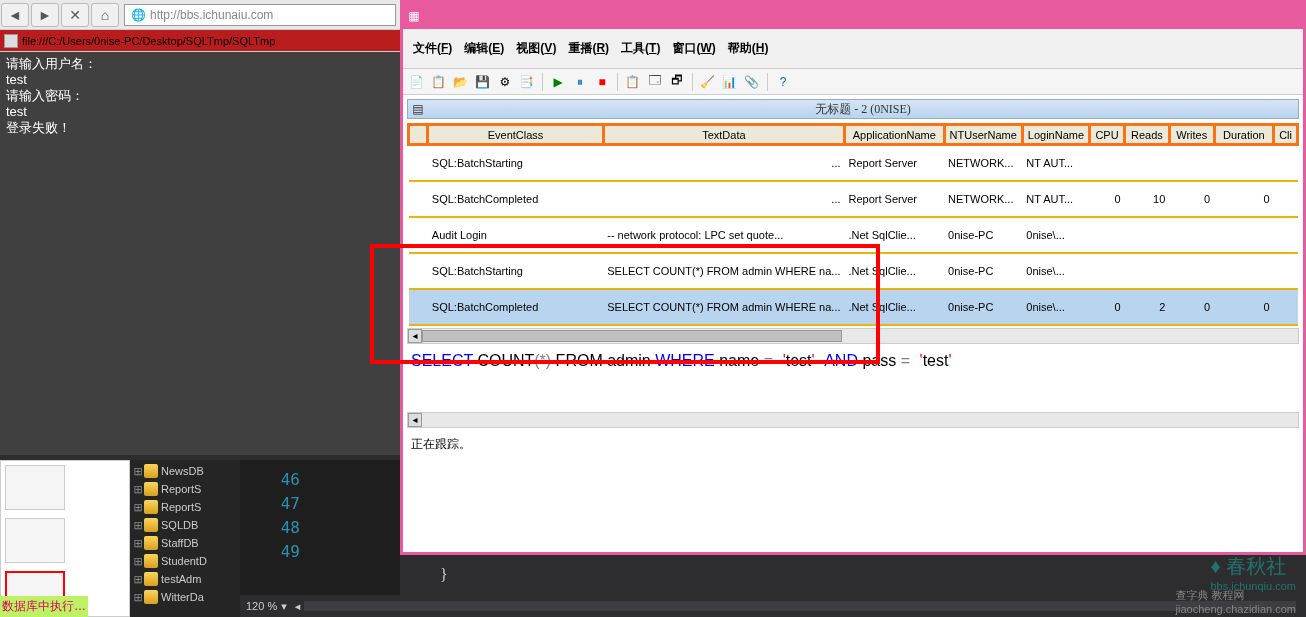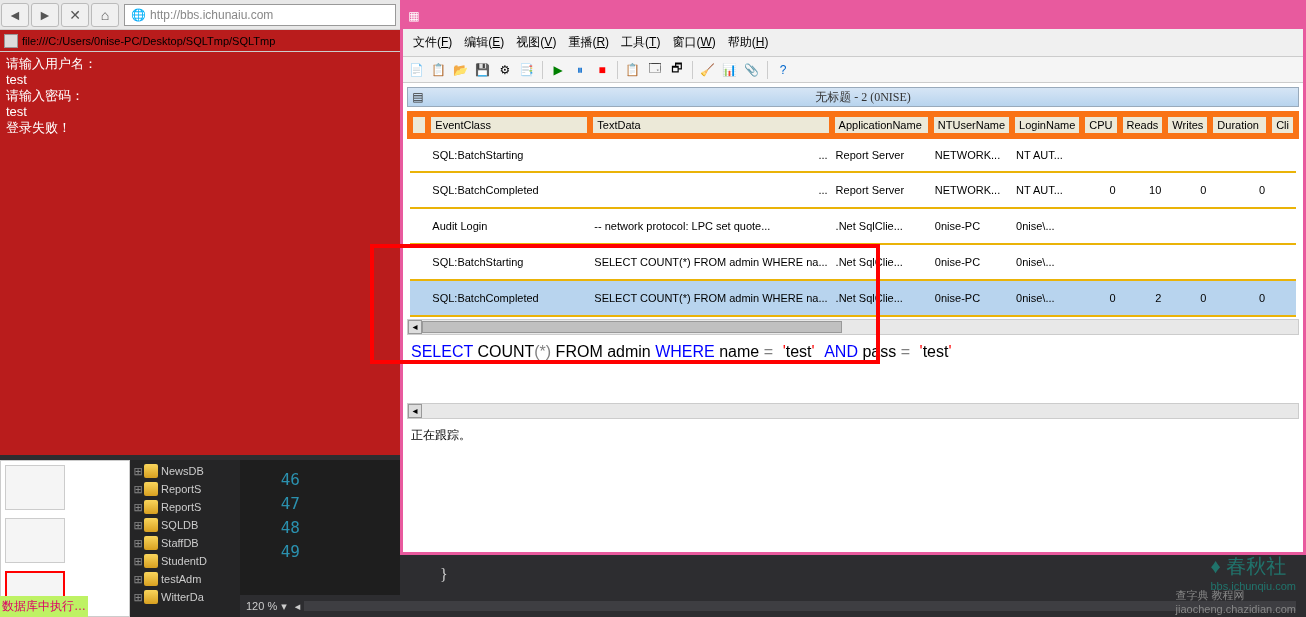--- a/index.html
+++ b/index.html
@@ -3,48 +3,48 @@
 <meta charset="utf-8">
 <style>
 * { margin: 0; padding: 0; box-sizing: border-box; font-family: "Microsoft YaHei", Arial, sans-serif; }
 body { width: 1306px; height: 617px; background: #2d2d30; overflow: hidden; position: relative; }
 .browser-toolbar { height: 30px; background: #e8e8e8; display: flex; align-items: center; border-bottom: 1px solid #ccc; }
 .nav-btn { width: 28px; height: 24px; margin: 0 1px; background: #f0f0f0; border: 1px solid #bbb; border-radius: 3px; display:flex; align-items:center; justify-content:center; font-size:14px; color:#555; }
 .url-bar { flex: 1; height: 22px; margin: 0 4px; background: #fff; border: 1px solid #999; padding: 2px 6px; font-size: 12px; color: #888; display:flex; align-items:center; }
 .url-bar span.icon { margin-right:4px; color:#4a90d9; }
 .tab-bar { height: 22px; background: #b91c1c; border-bottom: 1px solid #ccc; font-size: 11px; padding: 2px 4px; display:flex; align-items:center; }
 .tab-bar .favicon { width:14px; height:14px; background:#ddd; margin-right:4px; border:1px solid #999; }
-.console-area { background: #b91c1c; color: #fff; font-family: SimSun, monospace; font-size: 13px; padding: 4px 6px; height: 403px; line-height: 16px; }
+.console-area { background: #404040; color: #fff; font-family: SimSun, monospace; font-size: 13px; padding: 4px 6px; height: 403px; line-height: 16px; }
 .left-col { position:absolute; left:0; top:0; width:400px; }
 .bottom-thumbs { position:absolute; left:0; top:460px; width:130px; height:157px; background:#fff; border:1px solid #ccc; padding:2px; }
 .thumb { width:60px; height:45px; border:1px solid #ccc; display:inline-block; margin:2px; background:#f5f5f5; }
 .thumb.sel { border:2px solid red; }
 .tree-panel { position:absolute; left:130px; top:460px; width:110px; height:157px; background:#252526; color:#ccc; font-size:11px; padding:2px; }
 .tree-item { display:flex; align-items:center; height:18px; }
 .tree-item .exp { width:12px; text-align:center; color:#888; }
 .tree-item .db-icon { width:14px; height:14px; background:linear-gradient(#f9d55c,#d8a020); border-radius:2px; margin-right:3px; }
 .code-gutter { position:absolute; left:240px; top:460px; width:160px; height:157px; background:#1e1e1e; }
 .line-no { position:absolute; right:100px; color:#2b91af; font-family:Consolas,monospace; font-size:16px; }
 .zoom-bar { position:absolute; bottom:0; left:240px; height:22px; background:#2d2d30; color:#ccc; font-size:11px; padding:2px 6px; display:flex; align-items:center; width:1066px; }
 .profiler { position:absolute; left:400px; top:0; width:906px; height:555px; background:#fff; border:3px solid #e85a9e; }
 .prof-title { height:26px; background:#e85a9e; color:#fff; display:flex; align-items:center; font-size:12px; }
 .prof-title .ticon { width:22px; text-align:center; }
 .prof-title .ttext { flex:1; text-align:center; }
-.menubar { height:28px; background:#f0f0f0; border-bottom:1px solid #ccc; display:flex; padding:0 4px; font-size:12px; align-items:center; }
+.menubar { height:40px; background:#f0f0f0; border-bottom:1px solid #ccc; display:flex; padding:0 4px; font-size:12px; align-items:center;font-weight:bold; }
 .menubar span { margin:0 6px; }
 .menubar u { text-decoration:underline; }
 .toolbar { height:26px; background:#f5f5f5; border-bottom:1px solid #ccc; display:flex; align-items:center; padding:0 4px; gap:2px; }
 .tb-btn { width:20px; height:20px; border:1px solid transparent; display:flex; align-items:center; justify-content:center; font-size:12px; }
 .tb-sep { width:1px; height:18px; background:#ccc; margin:0 3px; }
 .trace-header { height:20px; background:linear-gradient(#d6e5f5,#b8d4ee); border:1px solid #9ab; display:flex; align-items:center; font-size:12px; color:#333; margin:4px; }
 .trace-header .hicon { width:20px; text-align:center; }
 .trace-header .htext { flex:1; text-align:center; font-family:SimSun; }
 .grid { margin:0 4px; font-family:"Courier New",monospace; font-size:11px; }
 .grid table { border-collapse:collapse; width:100%; }
-.grid th { background:#ece9d8; border:6px solid #f97316; padding:2px 4px; text-align:left; height:20px; font-weight:normal;margin-top:36px; }
+.grid th { background:#ece9d8; border:3px solid #f97316; padding:2px 4px; text-align:center; height:20px; font-weight:normal;margin-top:36px; }
 .grid td { border-bottom:2px solid #eab308; padding:2px 4px; height:36px; white-space:nowrap; overflow:hidden; }
 .grid tr.sel td { background:#b8d4ee; }
 .grid td.num { text-align:right; }
 .red-box { position:absolute; border:4px solid red; pointer-events:none; }
 .scroll-track { height:16px; background:#e8e8e8; border:1px solid #ccc; margin:2px 4px; position:relative; }
 .scroll-thumb { position:absolute; left:14px; top:1px; height:12px; width:420px; background:#c0c0c0; border:1px solid #999; }
 .scroll-arrow { position:absolute; top:0; width:14px; height:14px; background:#ddd; border:1px solid #999; text-align:center; line-height:12px; font-size:10px; }
 .sql-pane { margin:4px; padding:4px; font-family:"Courier New",monospace; font-size:16px; background:#fff; height:60px; }
 .kw { color:#0000ff; }
 .str { color:#ff0000; }

